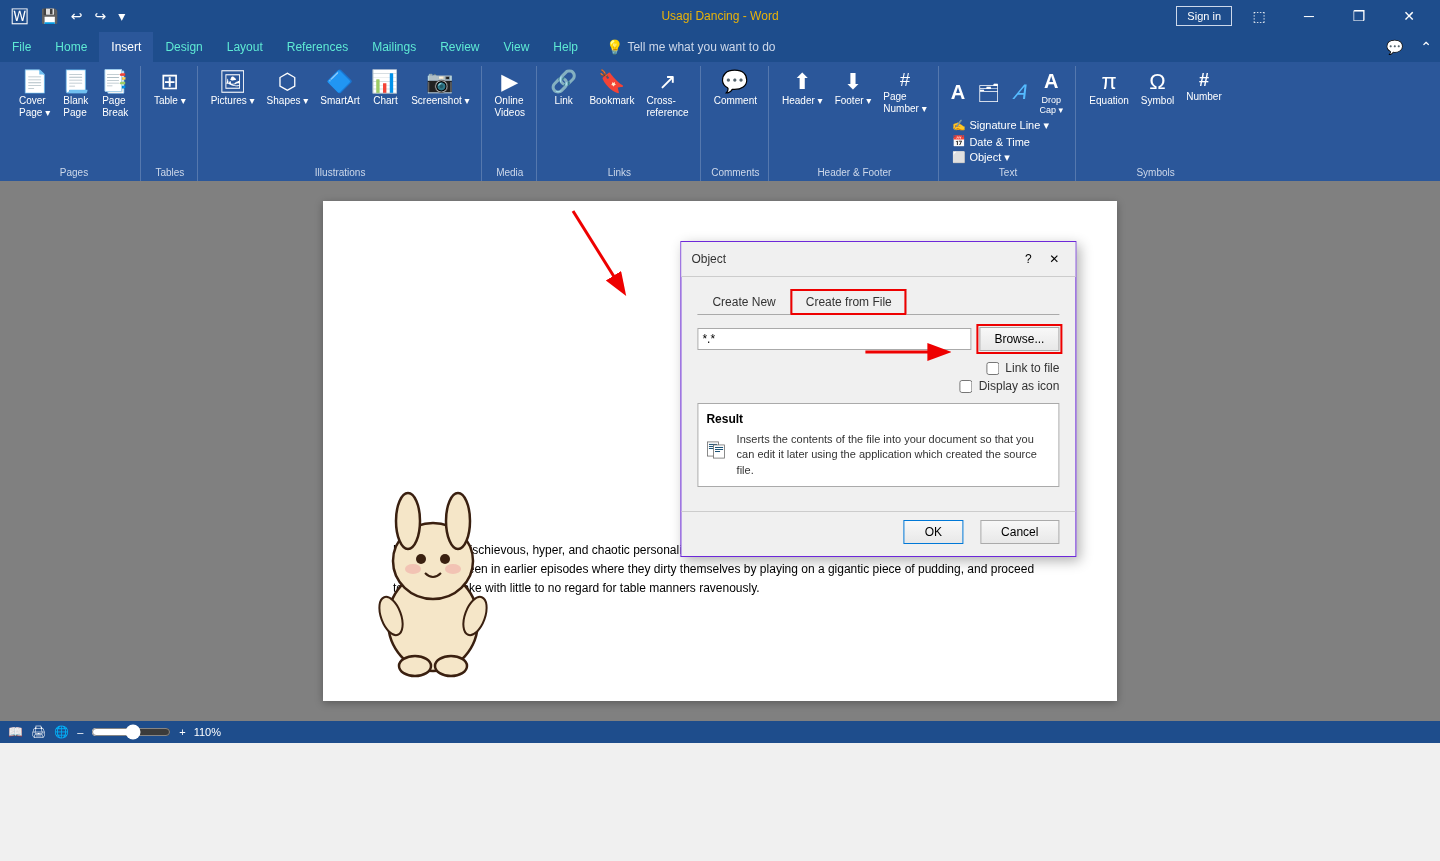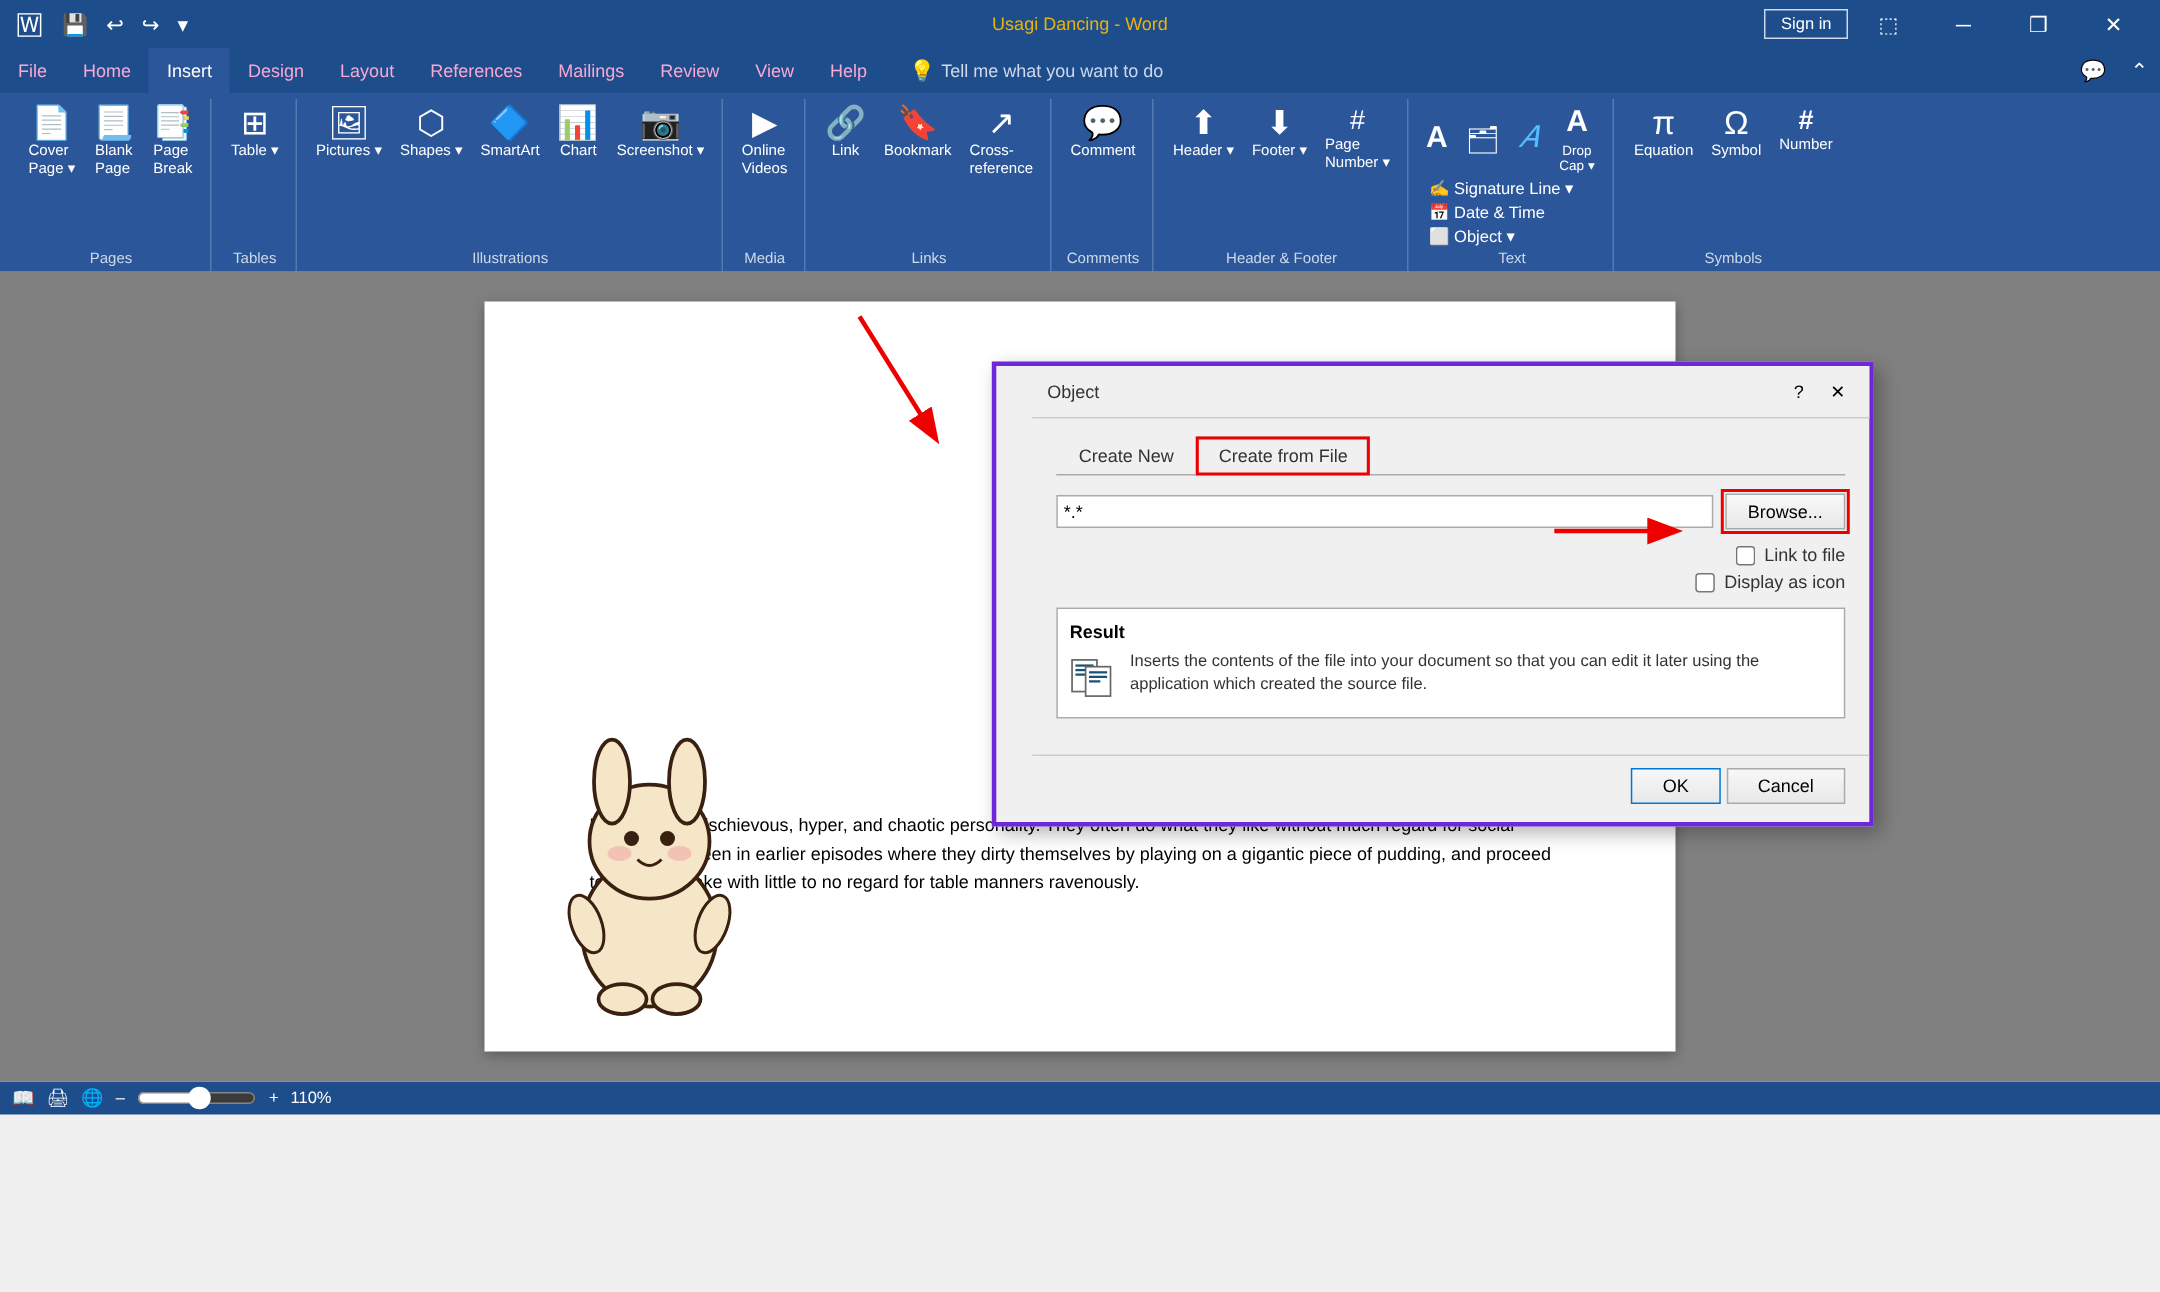--- a/index.html
+++ b/index.html
@@ -18,21 +18,21 @@
     .title-bar-left { display: flex; align-items: center; gap: 6px; }
     .title-bar-title { font-size: 12px; color: #eab308; flex: 1; text-align: center; position: absolute; left: 50%; transform: translateX(-50%); }
     .title-bar-controls { display: flex; align-items: center; gap: 4px; }
     .title-btn { width: 46px; height: 32px; border: none; background: transparent; color: white; font-size: 14px; cursor: pointer; display: flex; align-items: center; justify-content: center; }
     .qs-toolbar { display: flex; gap: 4px; align-items: center; }
     .qs-btn { background: transparent; border: none; color: white; font-size: 14px; cursor: pointer; padding: 2px 4px; }
 
     
     .ribbon { background: #2b579a; }
     .ribbon-tabs { display: flex; background: #1e4d8c; height: 30px; }
-    .ribbon-tab { padding: 0 12px; height: 30px; display: flex; align-items: center; color: #f9a8d4; font-size: 12px; cursor: pointer; border: none; background: transparent; }
+    .ribbon-tab { padding: 0 12px; height: 30px; display: flex; align-items: center; color: #5eead4; font-size: 12px; cursor: pointer; border: none; background: transparent; }
     .ribbon-tab.active { background: #2b579a; color: white; }
     .ribbon-content { background: #2b579a; padding: 4px 8px 0 8px; display: flex; gap: 2px; }
     .ribbon-group { display: flex; flex-direction: column; align-items: center; border-right: 1px solid rgba(255,255,255,0.2); padding: 0 6px 0 6px; min-width: fit-content; }
     .ribbon-group-items { display: flex; gap: 2px; flex: 1; align-items: flex-start; padding-top: 2px; }
     .ribbon-group-label { font-size: 10px; color: #cdd8ea; padding: 2px 0 3px 0; text-align: center; width: 100%; }
     .ribbon-btn { display: flex; flex-direction: column; align-items: center; justify-content: flex-start; cursor: pointer; padding: 3px 5px; border-radius: 2px; min-width: 36px; border: none; background: transparent; color: white; gap: 2px; }
     .ribbon-btn .icon { font-size: 22px; line-height: 1; }
     .ribbon-btn .label { font-size: 10px; color: white; text-align: left; line-height: 1.2; }
     .ribbon-small-btn { display: flex; align-items: center; gap: 3px; cursor: pointer; padding: 1px 4px; border-radius: 2px; border: none; background: transparent; color: white; font-size: 11px; white-space: nowrap; }
     .doc-area { background: #808080; flex: 1; overflow: hidden; position: relative; padding: 20px 0; display: flex; justify-content: center; }
@@ -40,41 +40,41 @@
     .doc-text { font-size: 12px; line-height: 1.6; color: #000; }
 
     
     .status-bar { height: 22px; background: #1e4d8c; display: flex; align-items: center; justify-content: space-between; padding: 0 8px; color: white; font-size: 11px; }
     .status-left { display: flex; gap: 16px; align-items: center; }
     .status-right { display: flex; gap: 8px; align-items: center; }
     .zoom-slider { width: 80px; accent-color: white; }
 
     
     .dialog-overlay { position: absolute; top: 0; left: 0; right: 0; bottom: 0; z-index: 100; }
-    .dialog { position: absolute; top: 40px; left: 50%; transform: translateX(-10%); background: #f0f0f0; border: 3px solid #6d28d9; box-shadow: 4px 4px 12px rgba(0,0,0,0.3); width: 588px; padding-left: 24px; }
+    .dialog { position: absolute; top: 40px; left: 50%; transform: translateX(-10%); background: #f0f0f0; border: 1px solid #6d28d9; box-shadow: 4px 4px 12px rgba(0,0,0,0.3); width: 396px; }
     .dialog-titlebar { background: #f0f0f0; border-bottom: 1px solid #ccc; padding: 6px 10px; display: flex; align-items: center; justify-content: space-between; }
     .dialog-title { font-size: 12px; color: #333; font-weight: normal; }
     .dialog-controls { display: flex; gap: 4px; }
     .dialog-ctrl-btn { width: 22px; height: 22px; border: none; background: transparent; cursor: pointer; font-size: 12px; display: flex; align-items: center; justify-content: center; border-radius: 2px; }
     .dialog-body { padding: 12px 16px; }
     .dialog-tabs { display: flex; gap: 0; border-bottom: 1px solid #aaa; margin-bottom: 12px; }
     .dialog-tab { padding: 5px 14px; font-size: 12px; cursor: pointer; border: 1px solid transparent; border-bottom: none; background: transparent; color: #333; }
     .dialog-tab.active { background: #f0f0f0; border: 1px solid #aaa; border-bottom: 1px solid #f0f0f0; margin-bottom: -1px; font-weight: normal; outline: 2px solid #0078d7; outline-offset: -2px; }
     .form-group { margin-bottom: 10px; }
     .form-label { font-size: 12px; color: #333; margin-bottom: 3px; display: block; }
     .form-row { display: flex; align-items: center; gap: 8px; }
     .file-input { flex: 1; height: 22px; border: 1px solid #aaa; padding: 0 4px; font-size: 12px; background: white; }
     .browse-btn { padding: 3px 14px; font-size: 12px; border: 1px solid #aaa; background: linear-gradient(to bottom, #f8f8f8, #e8e8e8); cursor: pointer; height: 24px; outline: 2px solid #e00; outline-offset: 1px; }
     .options-area { margin: 10px 0; display: flex; flex-direction: column; gap: 4px; align-items: flex-end; }
     .checkbox-row { display: flex; align-items: center; gap: 6px; font-size: 12px; color: #333; }
     .result-box { border: 1px solid #aaa; padding: 8px; background: white; margin: 8px 0; }
     .result-title { font-size: 12px; font-weight: bold; margin-bottom: 6px; }
     .result-content { display: flex; gap: 10px; align-items: flex-start; }
     .result-text { font-size: 11px; color: #333; line-height: 1.4; }
-    .dialog-footer { display: flex; justify-content: flex-end; gap: 4px; padding: 8px 16px 12px; border-top: 1px solid #ccc; margin-top: 4px; }
+    .dialog-footer { display: flex; justify-content: flex-end; gap: 17px; padding: 8px 16px 12px; border-top: 1px solid #ccc; margin-top: 4px; }
     .footer-btn { padding: 4px 20px; font-size: 12px; border: 1px solid #aaa; cursor: pointer; background: linear-gradient(to bottom, #f8f8f8, #e8e8e8); }
     .footer-btn.primary { border-color: #0078d7; }
 
     
     .obj-icon-svg { width: 40px; height: 36px; }
 
     .tell-me-input { background: transparent; border: none; color: #84cc16; font-size: 12px; width: 180px; outline: none; }
     .tell-me-input::placeholder { color: #cdd8ea; }
 
     .sign-in-btn { background: #1e4d8c; border: 1px solid #cdd8ea; color: white; font-size: 11px; padding: 3px 10px; cursor: pointer; }

